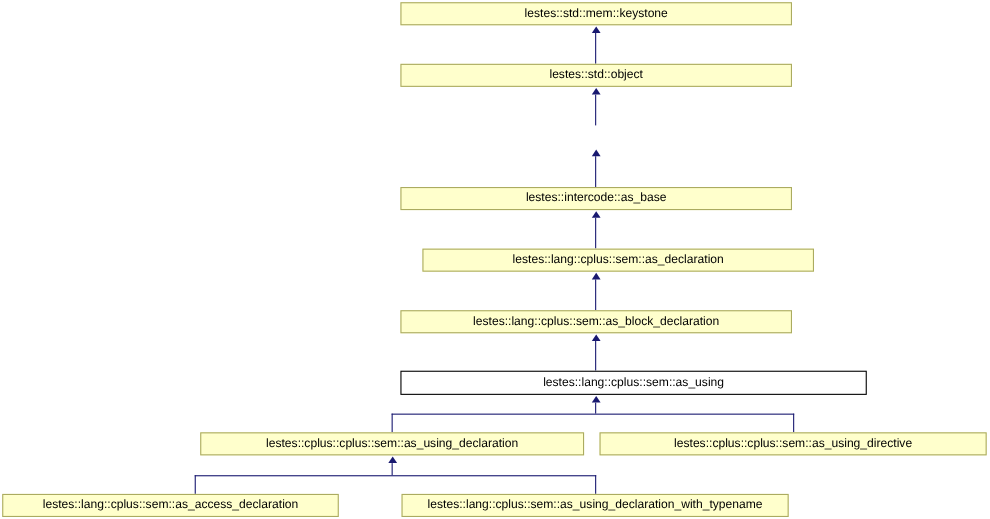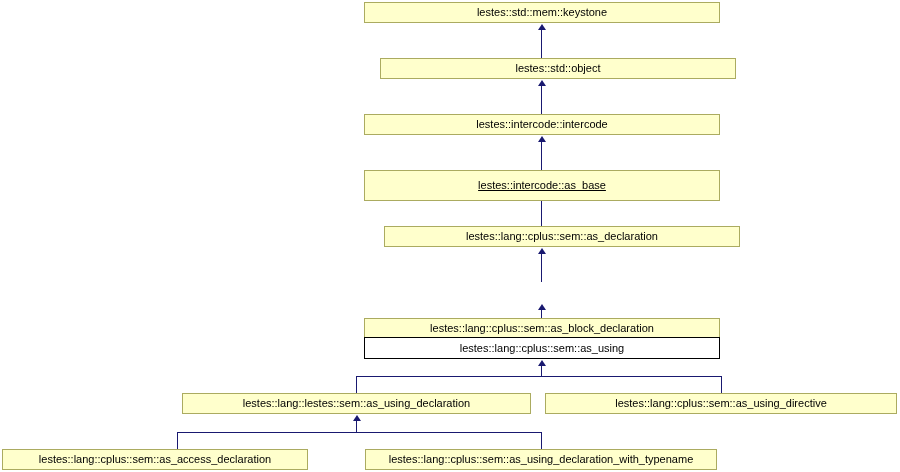--- a/index.html
+++ b/index.html
@@ -70,23 +70,22 @@
     <div class="vline" style="left: 541px; top: 366px; height: 10px;"></div>
     <div class="hline" style="left: 356px; top: 376px; width: 366px;"></div>
     <div class="vline" style="left: 356px; top: 376px; height: 17px;"></div>
     <div class="vline" style="left: 721px; top: 376px; height: 17px;"></div>
     <div class="arrowhead" style="left: 353px; top: 415px;"></div>
     <div class="vline" style="left: 356px; top: 421px; height: 11px;"></div>
     <div class="hline" style="left: 177px; top: 432px; width: 365px;"></div>
     <div class="vline" style="left: 177px; top: 432px; height: 17px;"></div>
     <div class="vline" style="left: 541px; top: 432px; height: 17px;"></div>
     <div class="node" style="left: 364px; top: 2px; width: 356px; height: 21px; color: rgb(0, 0, 0);">lestes::std::mem::keystone</div>
-    <div class="node" style="left: 380px; top: 58px; width: 356px; height: 21px; color: rgb(0, 0, 0);">lestes::std::object</div>
-    <div class="node" style="left: 364px; top: 114px; width: 356px; height: 21px; color: rgb(0, 0, 0);">lestes::intercode::intercode</div>
-    <div class="node" style="left: 364px; top: 170px; width: 356px; height: 31px; color: rgb(0, 0, 0); text-decoration: underline;">lestes::intercode::as_base</div>
+    <div class="node" style="left: 364px; top: 58px; width: 356px; height: 21px; color: rgb(0, 0, 0);">lestes::std::object</div>
+    <div class="node" style="left: 364px; top: 170px; width: 356px; height: 21px; color: rgb(0, 0, 0);">lestes::intercode::as_base</div>
     <div class="node" style="left: 384px; top: 226px; width: 356px; height: 21px; color: rgb(0, 0, 0);">lestes::lang::cplus::sem::as_declaration</div>
-    <div class="node" style="left: 364px; top: 282px; width: 356px; height: 21px; color: rgb(0, 0, 0); margin-top: 36px;">lestes::lang::cplus::sem::as_block_declaration</div>
-    <div class="node focus" style="left: 364px; top: 337px; width: 356px; height: 22px; color: rgb(0, 0, 0);">lestes::lang::cplus::sem::as_using</div>
-    <div class="node" style="left: 182px; top: 393px; width: 349px; height: 21px; color: rgb(0, 0, 0);">lestes::lang::lestes::sem::as_using_declaration</div>
-    <div class="node" style="left: 545px; top: 393px; width: 352px; height: 21px; color: rgb(0, 0, 0);">lestes::lang::cplus::sem::as_using_directive</div>
+    <div class="node" style="left: 364px; top: 282px; width: 356px; height: 21px; color: rgb(0, 0, 0);">lestes::lang::cplus::sem::as_block_declaration</div>
+    <div class="node focus" style="left: 364px; top: 337px; width: 424px; height: 22px; color: rgb(0, 0, 0);">lestes::lang::cplus::sem::as_using</div>
+    <div class="node" style="left: 182px; top: 393px; width: 349px; height: 21px; color: rgb(0, 0, 0);">lestes::cplus::cplus::sem::as_using_declaration</div>
+    <div class="node" style="left: 545px; top: 393px; width: 352px; height: 21px; color: rgb(0, 0, 0);">lestes::cplus::cplus::sem::as_using_directive</div>
     <div class="node" style="left: 2px; top: 449px; width: 306px; height: 21px; color: rgb(0, 0, 0);">lestes::lang::cplus::sem::as_access_declaration</div>
     <div class="node" style="left: 365px; top: 449px; width: 352px; height: 21px; color: rgb(0, 0, 0);">lestes::lang::cplus::sem::as_using_declaration_with_typename</div>
   </div>
 
 </body></html>

